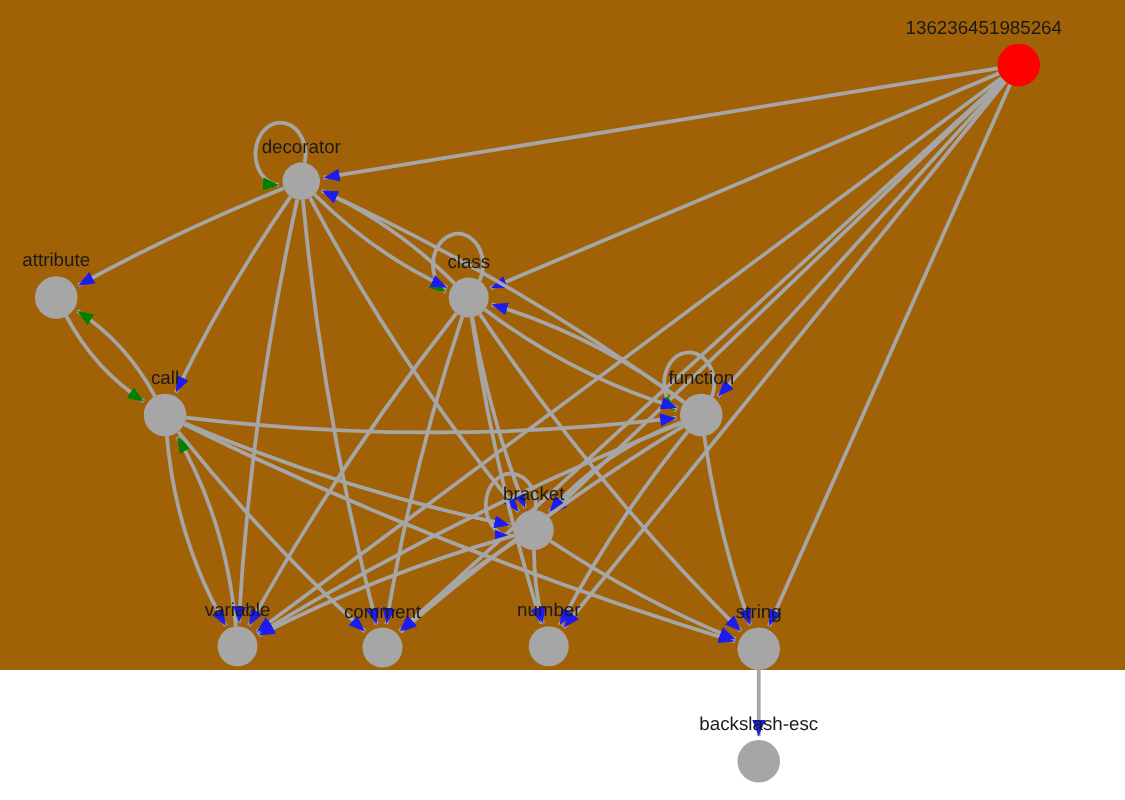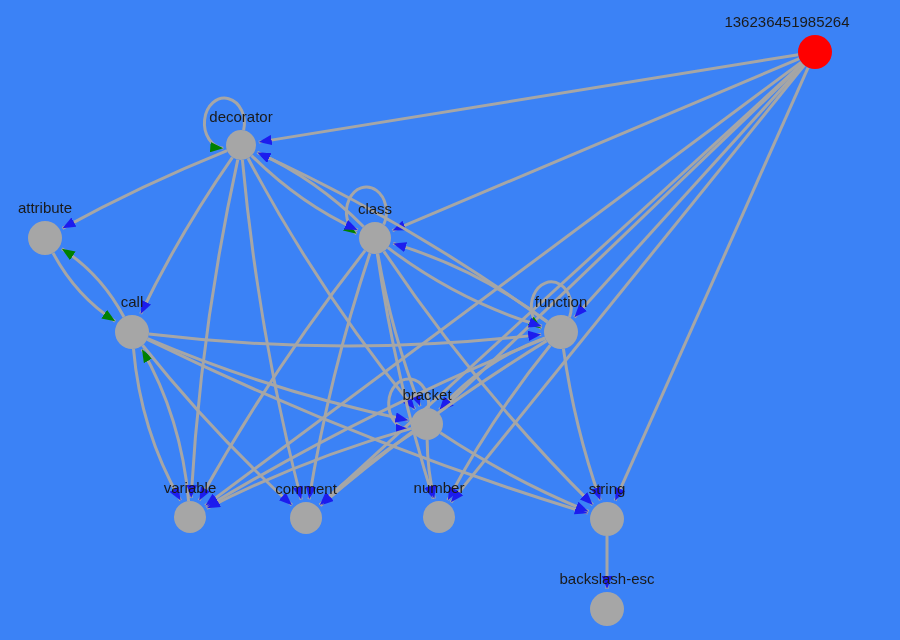--- a/index.html
+++ b/index.html
@@ -7,22 +7,22 @@
     padding: 0;
     background: #ffffff;
     width: 900px;
     height: 640px;
     overflow: hidden;
     font-family: "Liberation Sans", sans-serif;
   }
   .graph-wrap {
     position: relative;
     width: 900px;
-    height: 640px;
-    background: #3b82f6;
+    height: 536px;
+    background: #a16207;
   }
   svg { display: block; }
   .edge { fill: none; }
   .node-label {
     font-family: "Liberation Sans", sans-serif;
     font-size: 15px;
     text-anchor: middle;
     user-select: none;
   }
   .node-circle { cursor: pointer; }

